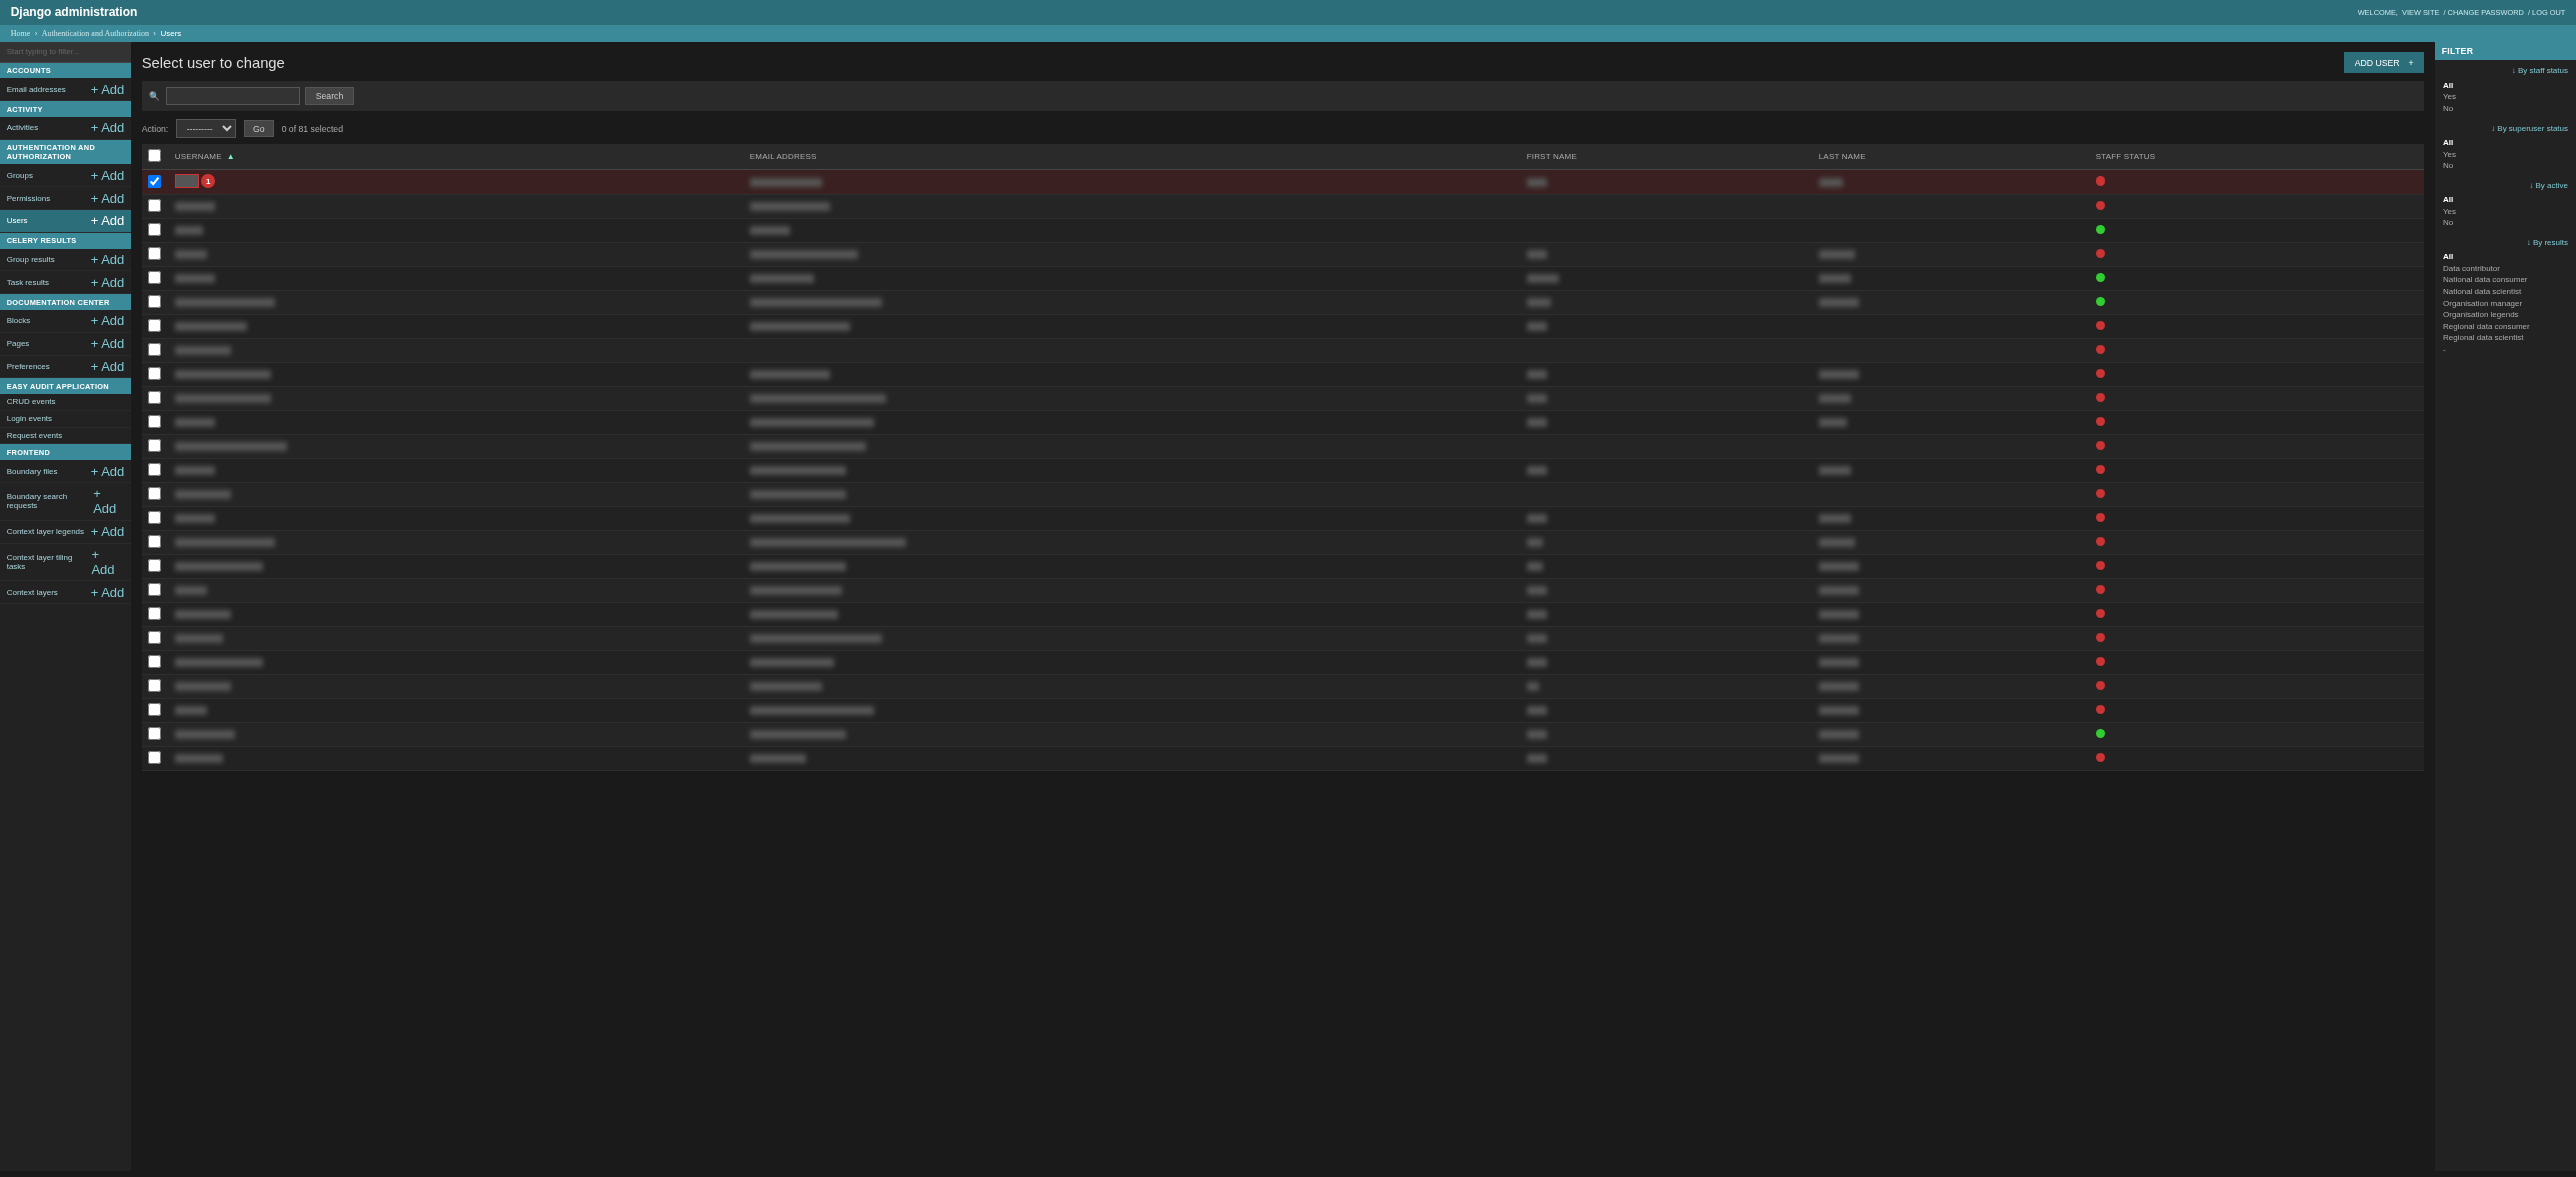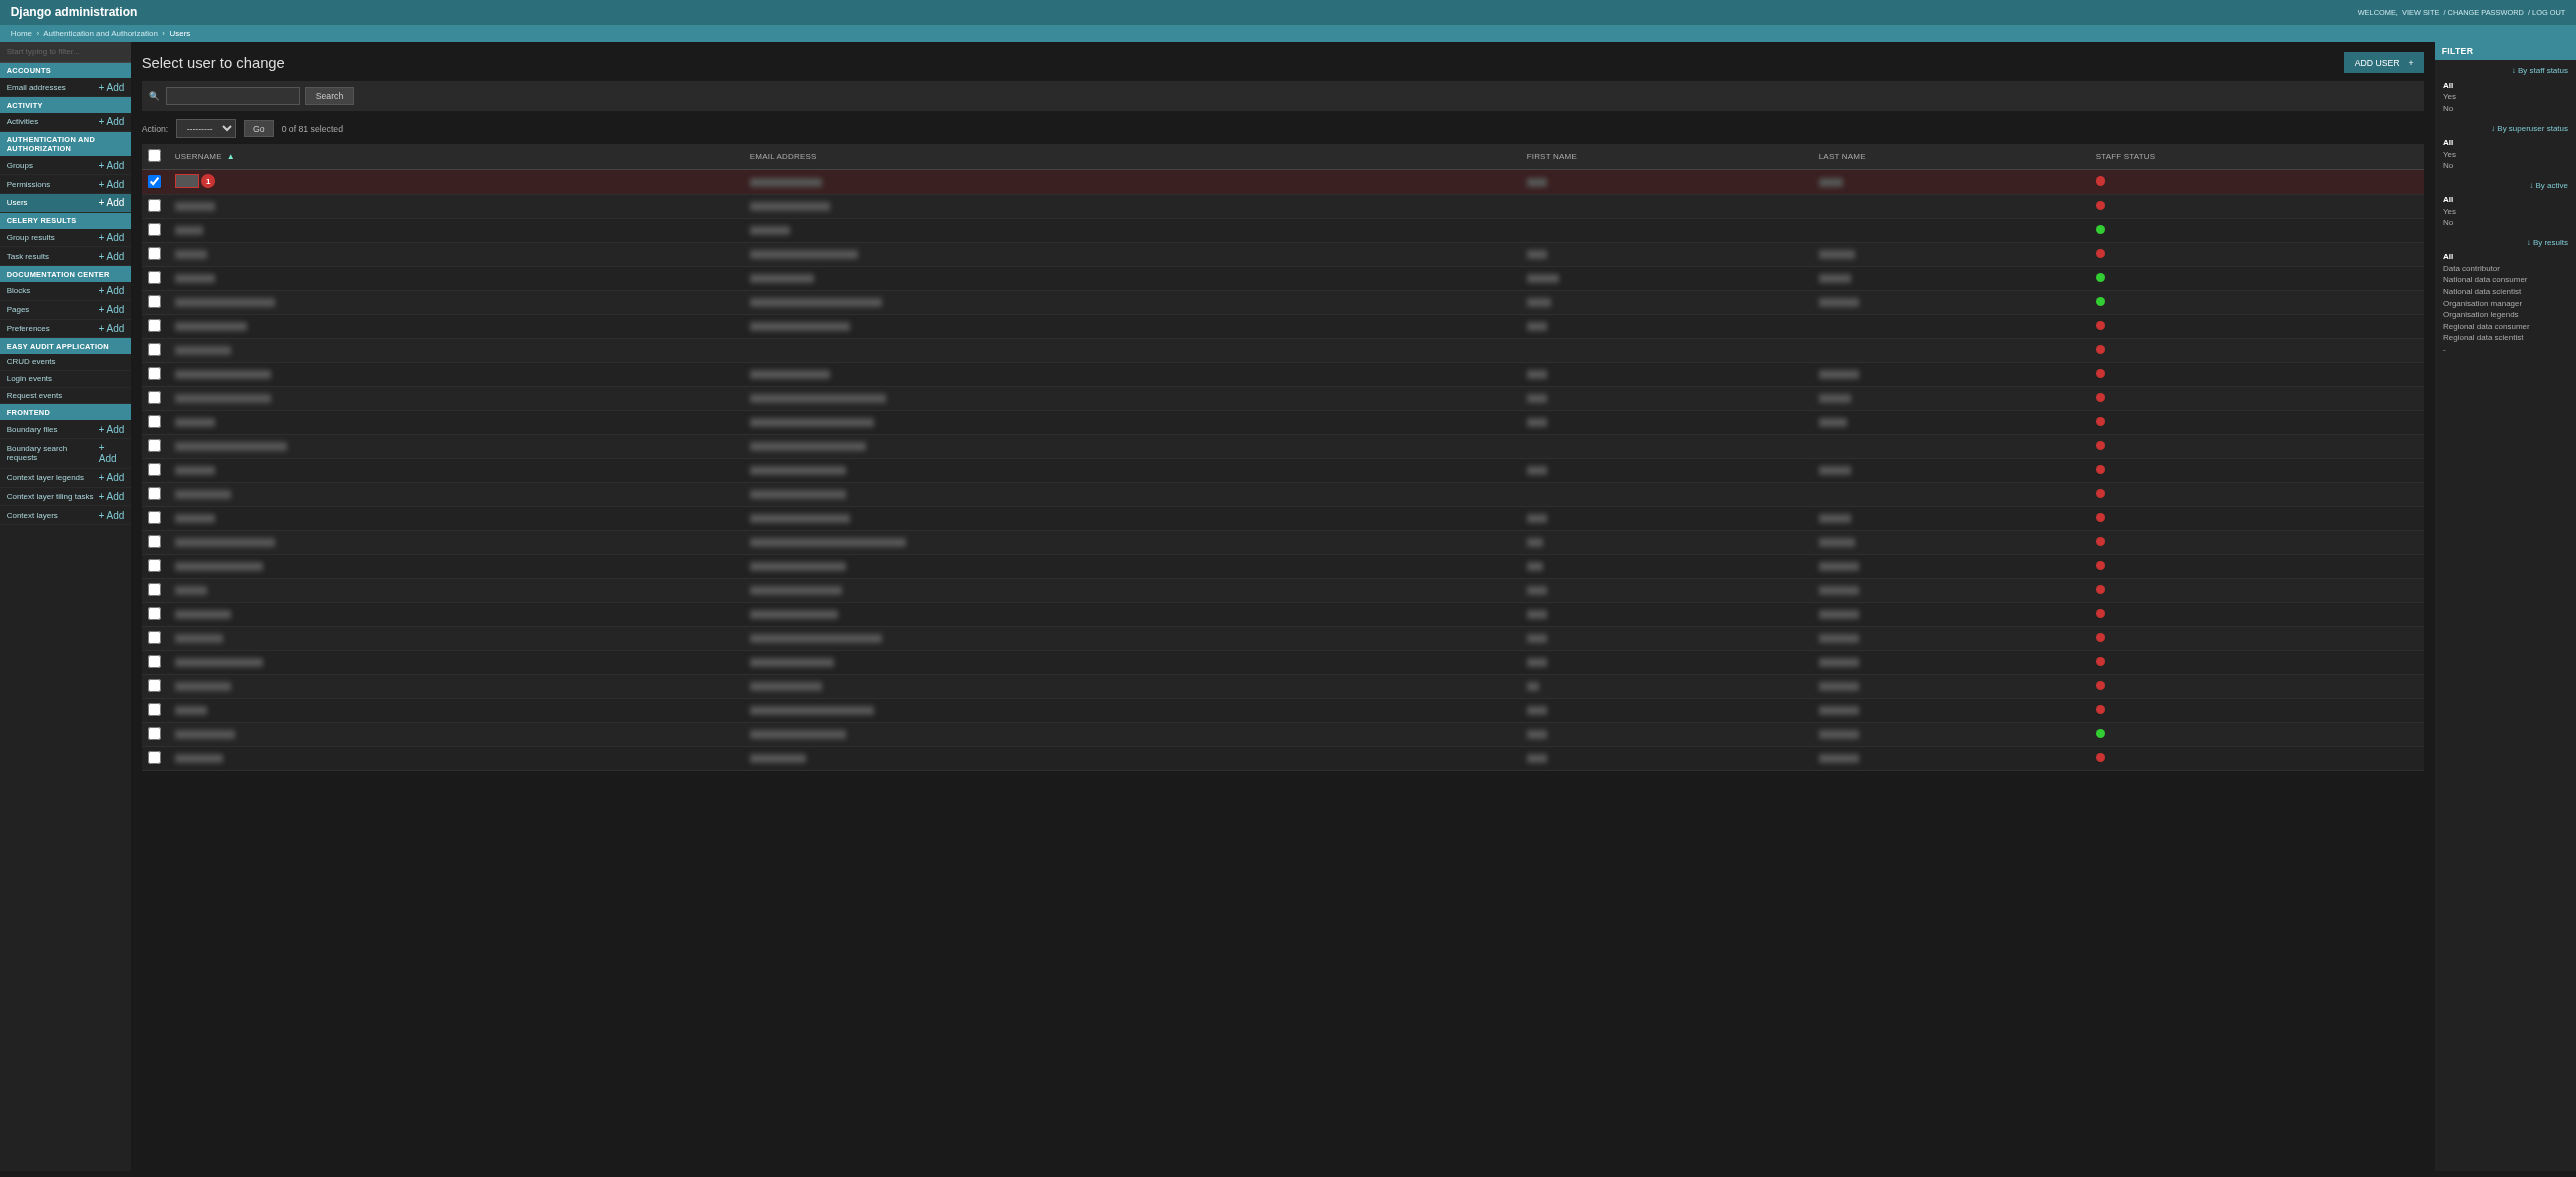--- a/index.html
+++ b/index.html
@@ -27,21 +27,21 @@
       text-decoration: none;
     }
 
     
     .breadcrumb {
       background: #3a8a99;
       padding: 4px 10.7px;
       font-size: 8px;
       color: #cde8ed;
     }
-    .breadcrumb a { color: #cde8ed; text-decoration: none; }
+    .breadcrumb a { color: #cde8ed; text-decoration: none; font-family: Liberation Serif, serif; }
     .breadcrumb span { color: #fff; }
 
     
     .main-layout {
       display: flex;
       height: calc(100vh - 48px);
     }
 
     
     .sidebar {
@@ -81,21 +81,21 @@
       background: #2c6e7a;
     }
     .sidebar-item a {
       color: #aad4da;
       text-decoration: none;
       font-size: 8px;
     }
     .sidebar-item.active a { color: #fff; }
     .sidebar-item .add-link {
       color: #7ec8d3;
-      font-size: 10px;
+      font-size: 13px;
       text-decoration: none;
     }
 
     
     .content-area {
       flex: 1;
       overflow-y: auto;
       padding: 10.7px;
       background: #1a1a1a;
     }

